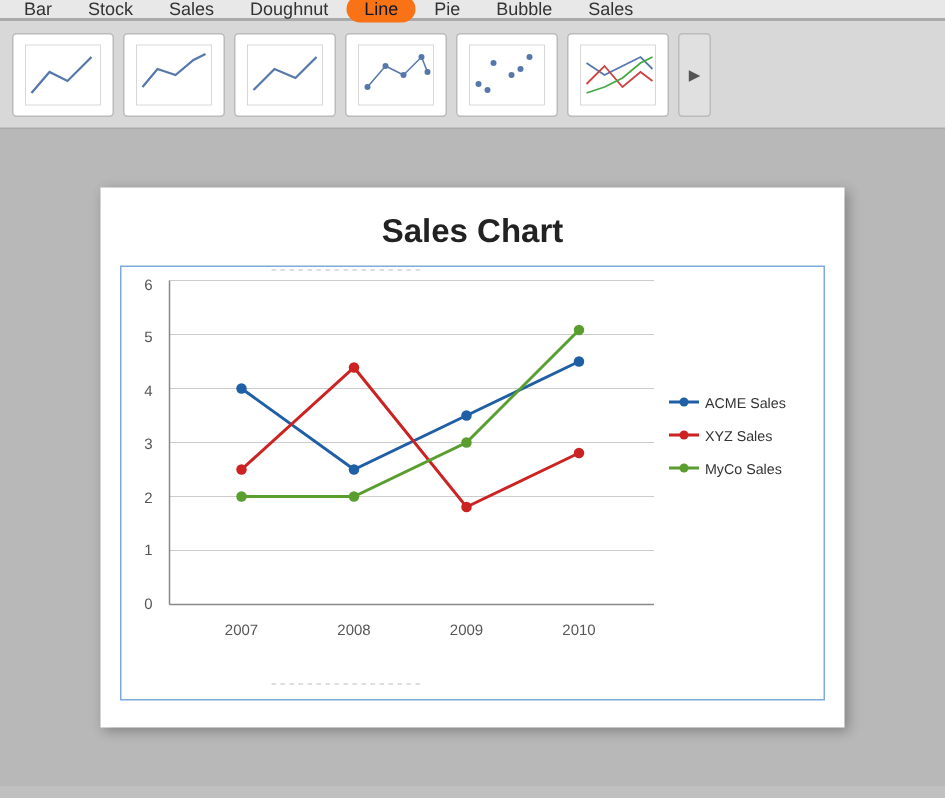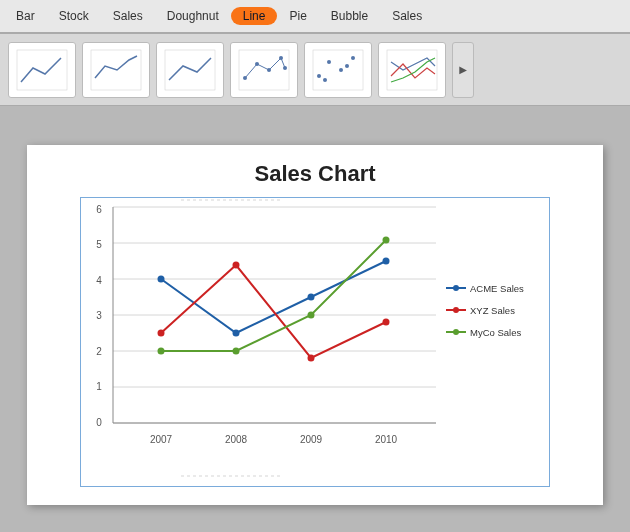--- a/index.html
+++ b/index.html
@@ -10,21 +10,21 @@
       font-family: Arial, sans-serif;
       overflow: hidden;
     }
 
     
     .tab-bar {
       display: flex;
       align-items: center;
       background: #e8e8e8;
       border-bottom: 2px solid #aaa;
-      height: 34px;
+      height: 14px;
       padding: 0 4px;
     }
     .tab-item {
       padding: 2px 12px;
       font-size: 12px;
       color: #333;
       cursor: pointer;
       border-radius: 10px;
     }
     .tab-item.active {
@@ -78,21 +78,21 @@
       align-items: center;
       justify-content: center;
       height: calc(532px - 22px - 72px);
       background: #b8b8b8;
       padding: 20px;
     }
 
     
     .slide {
       background: white;
-      width: 576px;
+      width: 496px;
       height: 360px;
       box-shadow: 2px 2px 8px rgba(0,0,0,0.3);
       display: flex;
       flex-direction: column;
       align-items: center;
       padding: 16px 20px 12px 20px;
       position: relative;
     }
 
     .slide-title {

